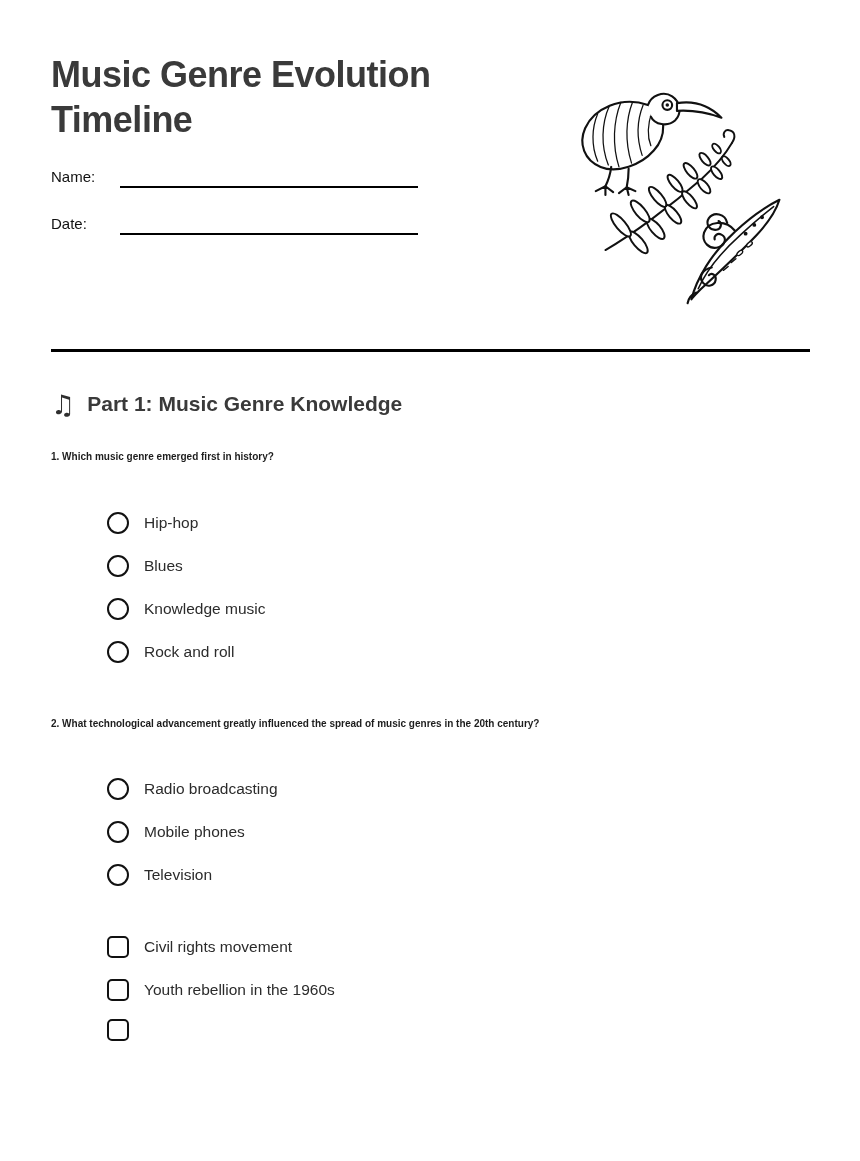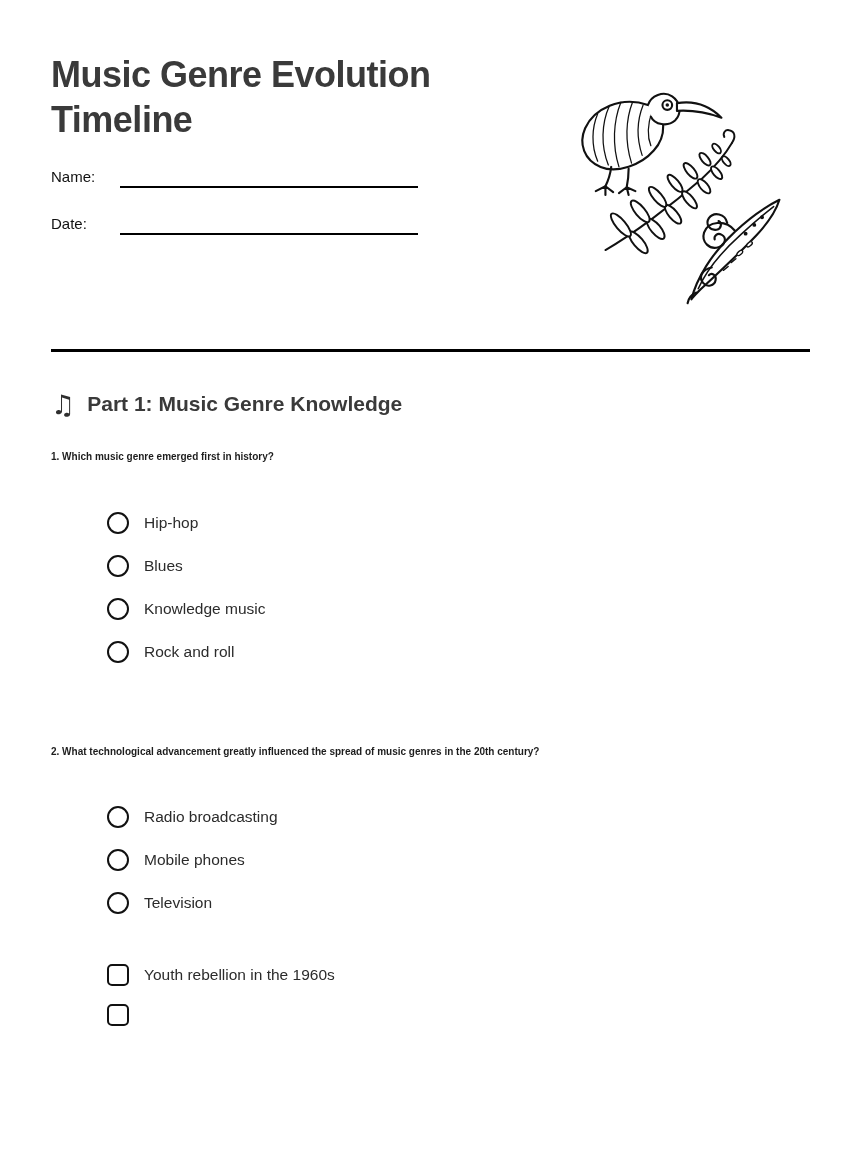--- a/index.html
+++ b/index.html
@@ -21,21 +21,21 @@
   .divider { margin-top:112px; width:759px; height:3px; background:#000; }
 
   .section-heading { margin-top:36px; height:32px; display:flex; align-items:center;
                      font-size:21px; font-weight:700; color:#3a3a3a; }
   .music-icon { font-family:"DejaVu Sans", sans-serif; font-size:27px; line-height:1;
                 color:#2f2f2f; margin-right:12px; font-weight:400; }
 
   .question-text { font-size:10px; font-weight:700; color:#1d1d1d; line-height:26px;
                    max-width:750px; }
   #q1 { margin-top:24px; }
-  #q2 { margin-top:76px; }
+  #q2 { margin-top:48px; }
   #q3 { margin-top:50px; }
   #q1 .options { margin-top:42px; }
   #q2 .options { margin-top:41px; }
   #q3 .options { margin-top:42px; }
 
   .option-row { display:flex; align-items:center; height:22px; margin:0 0 21px 10px;padding-left:46px; }
   .radio { width:22px; height:22px; flex:none; border:2.5px solid #111; border-radius:50%;
            background:#fff; }
   .checkbox { width:22px; height:22px; flex:none; border:2.5px solid #111; border-radius:5px;
               background:#fff; }
@@ -158,20 +158,24 @@
           <span class="radio"></span>
           <span class="option-label">Television</span>
         </div>
       </div>
     </div>
 
     <div class="question" id="q3">
       <div class="options">
         <div class="option-row">
           <span class="checkbox"></span>
+          <span class="option-label">Civil rights movement</span>
+        </div>
+        <div class="option-row">
+          <span class="checkbox"></span>
           <span class="option-label">Youth rebellion in the 1960s</span>
         </div>
         <div class="option-row partial-row">
           <span class="checkbox"></span>
         </div>
       </div>
     </div>
 
   </div>
 </div>

